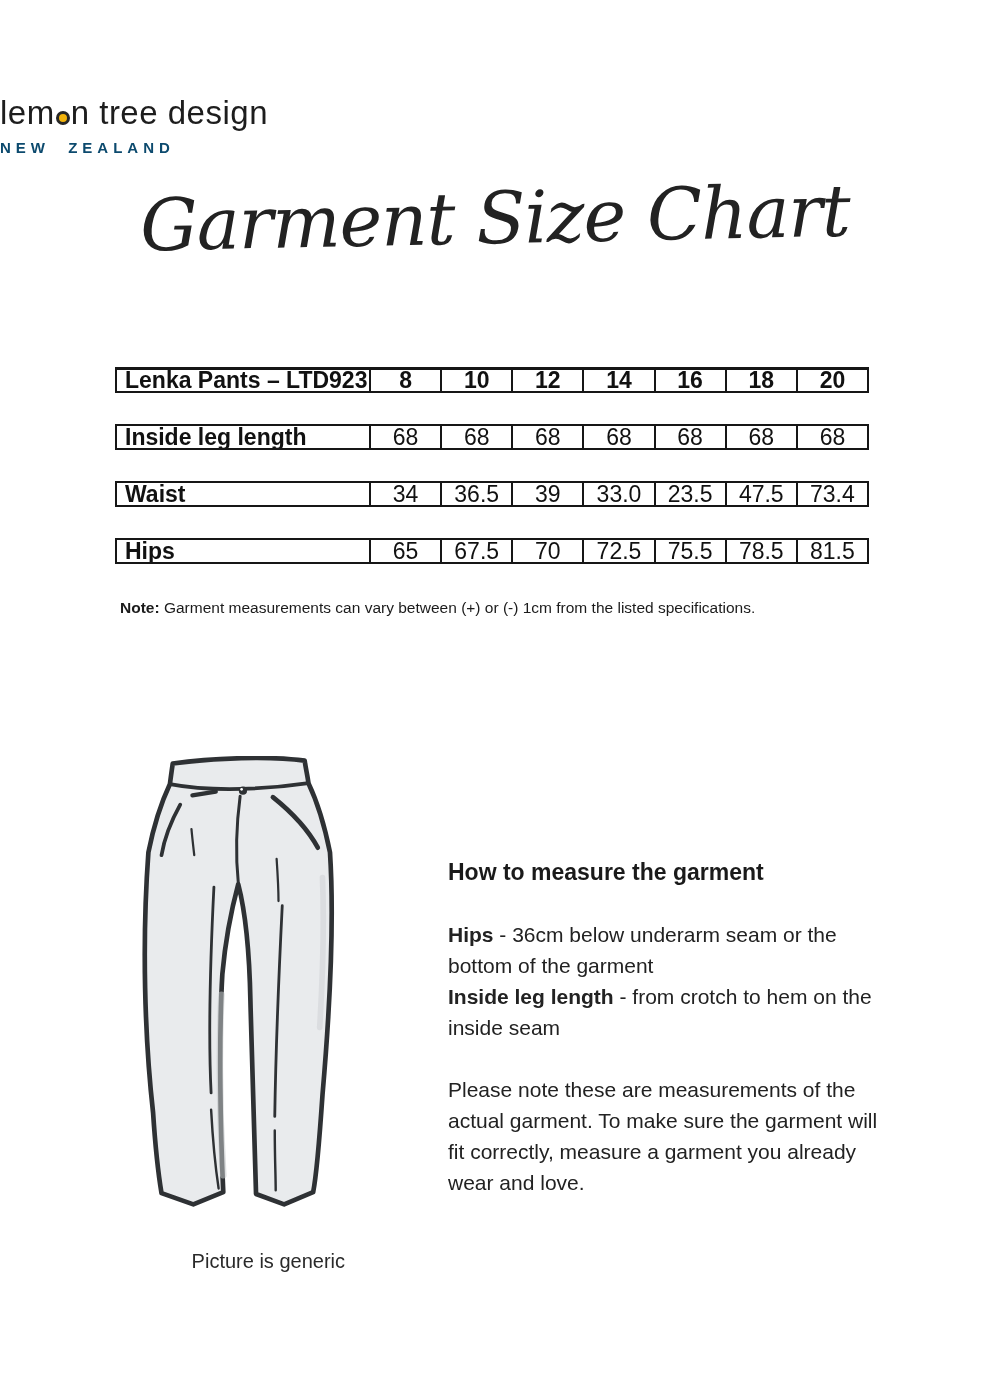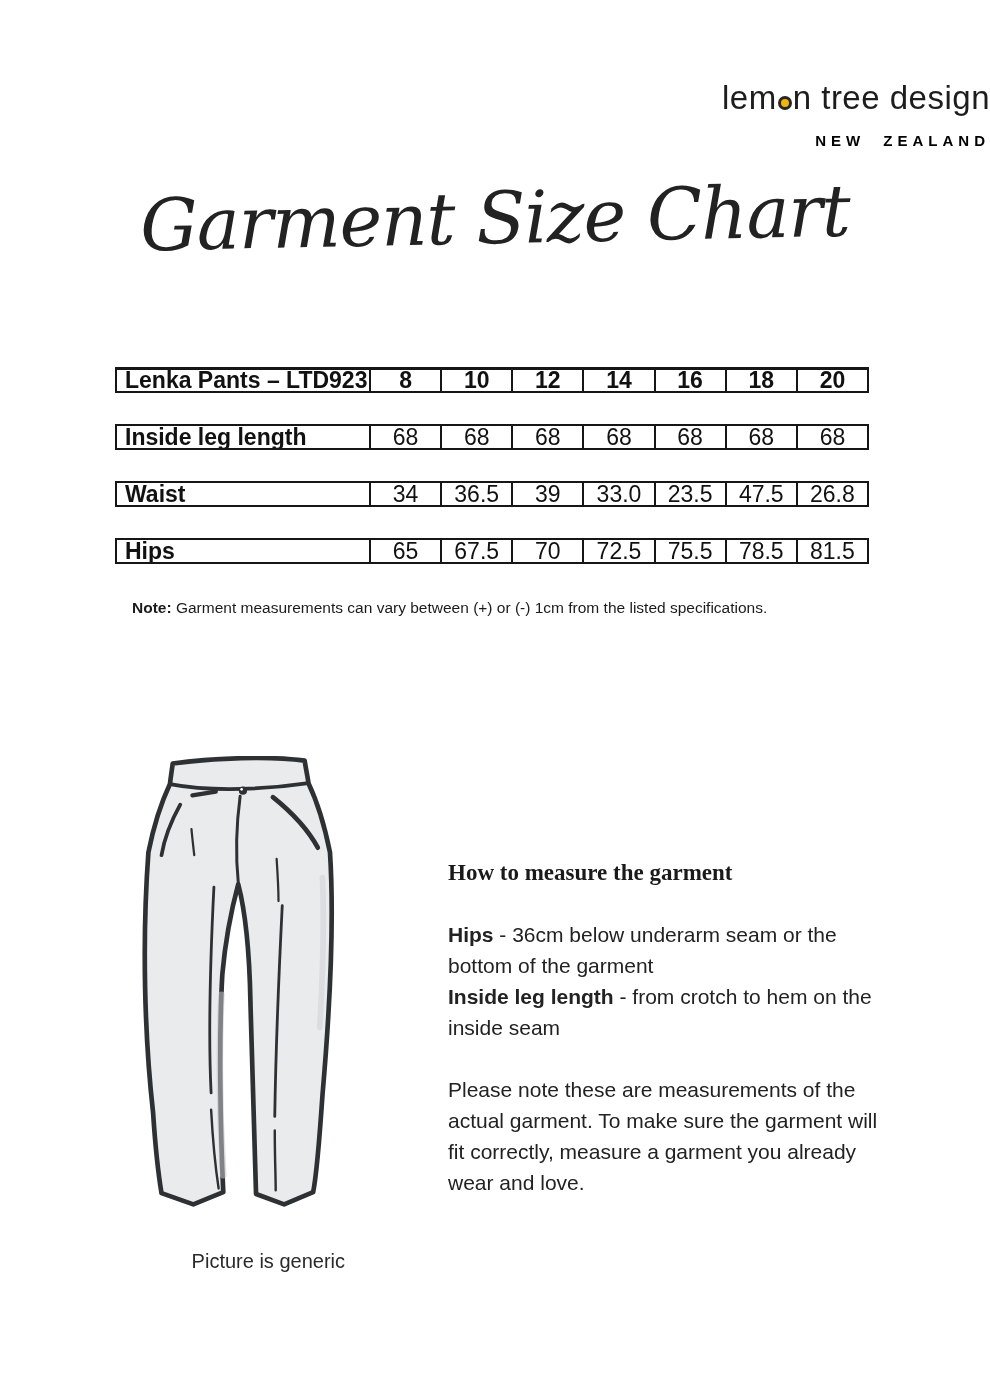--- a/index.html
+++ b/index.html
@@ -3,27 +3,27 @@
 <meta charset="utf-8">
 <style>
   * { margin:0; padding:0; box-sizing:border-box; }
   html,body { background:#ffffff; }
   .page {
     position:relative; width:990px; height:1392px; background:#ffffff;
     font-family:"Liberation Sans", sans-serif; color:#1c1c1c; overflow:hidden;
   }
 
   
-  .brand { position:absolute; top:79px; left:0; width:100%; text-align:right; }
+  .brand { position:absolute; top:94px; left:0; width:100%; text-align:left; }
   .wordmark { font-size:33px; letter-spacing:0.5px; color:#1d1d1d; white-space:nowrap; }
   .lemon-dot {
     display:inline-block; width:14px; height:14px; border-radius:50%;
     background:#F2B30B; border:3px solid #262626; vertical-align:-1px; margin:0 1px;
   }
-  .region { margin-top:15px; font-size:15px; font-weight:700; letter-spacing:5px; word-spacing:9px; color:#000000; }
+  .region { margin-top:7px; font-size:15px; font-weight:700; letter-spacing:5px; word-spacing:9px; color:#0c4a6e; }
 
   
   .script-title {
     position:absolute; top:176px; left:0; width:100%; text-align:center;
     font-family:"DejaVu Serif", serif; font-style:italic; font-weight:400;
     font-size:72px; letter-spacing:-1px; color:#222; transform:rotate(-1.2deg);
   }
 
   
   .chart { position:absolute; left:115px; top:367px; width:754px; }
@@ -34,31 +34,31 @@
   .trow.header-row { border-top-width:3px; }
   .cell {
     display:flex; align-items:center; justify-content:center;
     border-left:2px solid #161616; font-size:23px; color:#111;
     overflow:hidden; white-space:nowrap;
   }
   .cell.rowlabel { border-left:none; justify-content:flex-start; padding-left:8px; font-weight:700; }
   .header-row .cell { font-weight:700; }
 
   
-  .note { position:absolute; left:132px; top:599px; font-size:15.5px; color:#1b1b1b; }
+  .note { position:absolute; left:120px; top:599px; font-size:15.5px; color:#1b1b1b; }
   .note b { font-weight:700; }
 
   
   .pants-fig { position:absolute; left:139px; top:756px; width:206px; text-align:right; }
   .pants-fig svg { display:block; width:206px; height:468px; }
   .pants-caption { margin-top:26px; font-size:20px; color:#2a2a2a; }
 
   
   .howto { position:absolute; left:448px; top:857px; width:434px; font-size:21px; line-height:31px; color:#222; }
-  .howto h2 { font-size:23px; line-height:31px; font-weight:700; margin:0 0 31px 0; color:#1a1a1a;font-family:Liberation Serif, serif; }
+  .howto h2 { font-size:23px; line-height:31px; font-weight:700; margin:0 0 31px 0; color:#1a1a1a; }
   .howto p { margin:0; }
   .howto .defs p b { font-weight:700; }
   .howto .para { margin-top:31px; }
 </style>
 </head>
 <body>
 
 <div class="page">
 
   <header class="brand">
@@ -92,21 +92,21 @@
     </div>
 
     <div class="trow">
       <div class="cell rowlabel">Waist</div>
       <div class="cell">34</div>
       <div class="cell">36.5</div>
       <div class="cell">39</div>
       <div class="cell">33.0</div>
       <div class="cell">23.5</div>
       <div class="cell">47.5</div>
-      <div class="cell">26.8</div>
+      <div class="cell">73.4</div>
     </div>
 
     <div class="trow">
       <div class="cell rowlabel">Hips</div>
       <div class="cell">65</div>
       <div class="cell">67.5</div>
       <div class="cell">70</div>
       <div class="cell">72.5</div>
       <div class="cell">75.5</div>
       <div class="cell">78.5</div>

